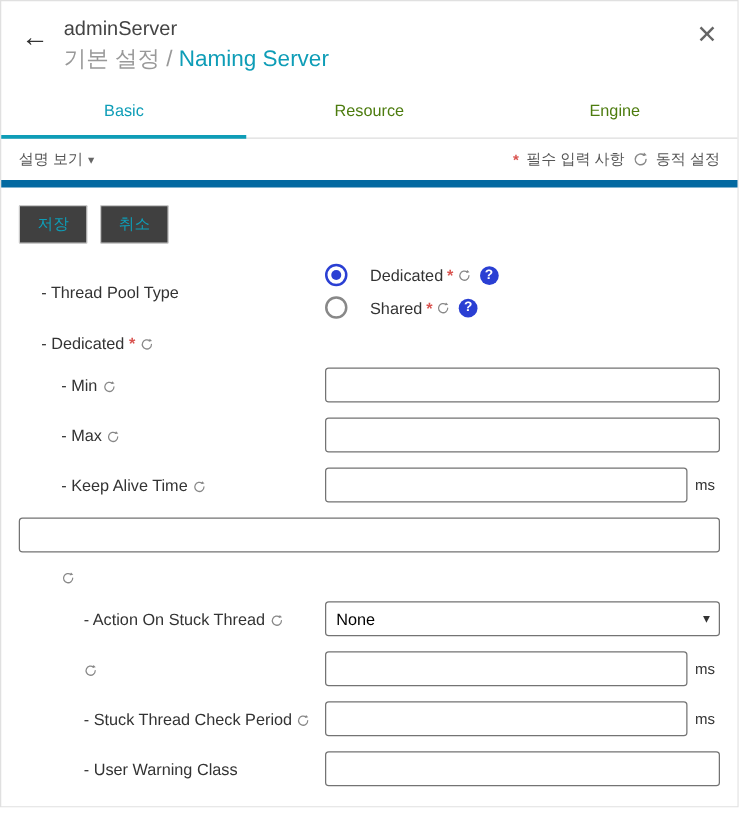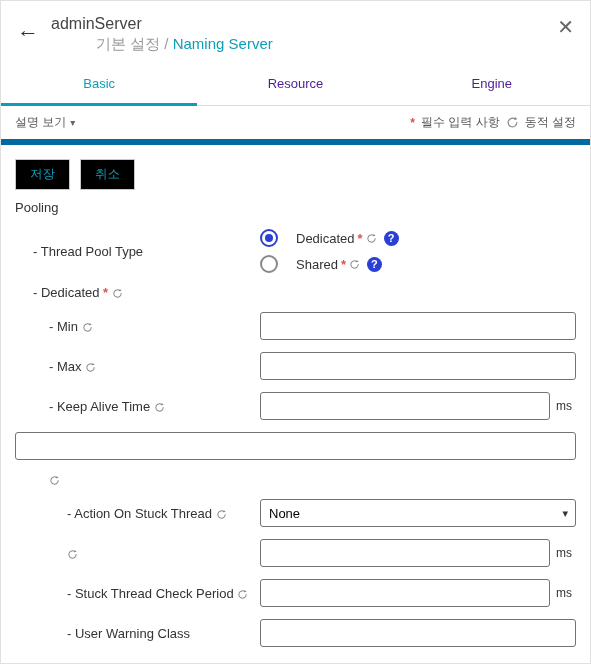--- a/index.html
+++ b/index.html
@@ -2,34 +2,34 @@
 <html><head>
 <meta charset="utf-8">
 <style>
 * { box-sizing: border-box; margin: 0; padding: 0; }
 body { font-family: -apple-system, "Segoe UI", sans-serif; font-size: 13px; color: #333; background: #fff; width: 591px; }
 .container { border: 1px solid #e0e0e0; }
 .header { display: flex; align-items: flex-start; padding: 14px 16px 10px 16px; }
 .back-arrow { font-size: 22px; font-weight: 300; margin-right: 12px; margin-top: 2px; cursor: pointer; }
 .title-block { flex: 1; }
 .title { font-size: 16px; color: #444; font-weight: 500; }
-.breadcrumb { font-size: 15px; color: #999; margin-top: 2px; margin-left: 45px; }
+.breadcrumb { font-size: 18px; color: #999; margin-top: 2px; }
 .breadcrumb .current { color: #0e9db7; }
 .close-x { font-size: 20px; color: #666; cursor: pointer; font-weight: 300; }
 .tabs { display: flex; border-bottom: 1px solid #ddd; }
-.tab { flex: 1; text-align: center; padding: 12px 0; cursor: pointer; color: #4c1d95; font-size: 13px; }
+.tab { flex: 1; text-align: center; padding: 12px 0; cursor: pointer; color: #4d7c0f; font-size: 13px; }
 .tab.active { color: #0e9db7; border-bottom: 3px solid #0e9db7; margin-bottom: -1px; }
 .legend-bar { display: flex; align-items: center; padding: 8px 14px; border-bottom: 6px solid #0369a1; font-size: 12px; color: #555; }
 .view-toggle { display: flex; align-items: center; cursor: pointer; }
 .legend-right { margin-left: auto; display: flex; align-items: center; gap: 6px; }
 .req-star { color: #d9534f; font-weight: bold; }
 .refresh-icon-svg { width: 13px; height: 13px; color: #888; vertical-align: middle; display: inline-block; }
 .refresh-icon-svg.sm { width: 11px; height: 11px; }
 .buttons-row { padding: 14px 14px 10px; display: flex; gap: 10px; }
-.btn { border: 1px solid #c9c9c9; background: #000000; padding: 6px 14px; font-size: 12.5px; color: #0e9db7; cursor: pointer; border-radius: 1px; }
+.btn { border: 1px solid #c9c9c9; background: #404040; padding: 6px 14px; font-size: 12.5px; color: #0e9db7; cursor: pointer; border-radius: 1px; }
 .section-title { padding: 0 14px 8px; font-size: 13px; color: #333; }
 .form-row { display: flex; align-items: center; padding: 6px 14px; }
 .label-col { width: 245px; font-size: 13px; color: #333; }
 .indent1 { padding-left: 18px; }
 .indent2 { padding-left: 34px; }
 .indent3 { padding-left: 52px; }
 .control-col { flex: 1; display: flex; align-items: center; gap: 6px; }
 .radio-group { display: flex; flex-direction: column; gap: 8px; }
 .radio-line { display: flex; align-items: center; gap: 18px; }
 .radio-circle { width: 18px; height: 18px; border: 2px solid #2a3fd3; border-radius: 50%; display: flex; align-items: center; justify-content: center; cursor: pointer; }
@@ -89,21 +89,20 @@
         </svg>
     <span>동적 설정</span>
   </div>
 </div>
 
 <div class="buttons-row">
   <button class="btn">저장</button>
   <button class="btn">취소</button>
 </div>
 
-<div class="section-title">Pooling</div>
 
 <div class="form-row">
   <div class="label-col indent1">- Thread Pool Type</div>
   <div class="control-col">
     <div class="radio-group">
       <div class="radio-line">
         <span class="radio-circle">
               <span class="radio-dot"></span>
             </span>
         <span class="radio-label">

